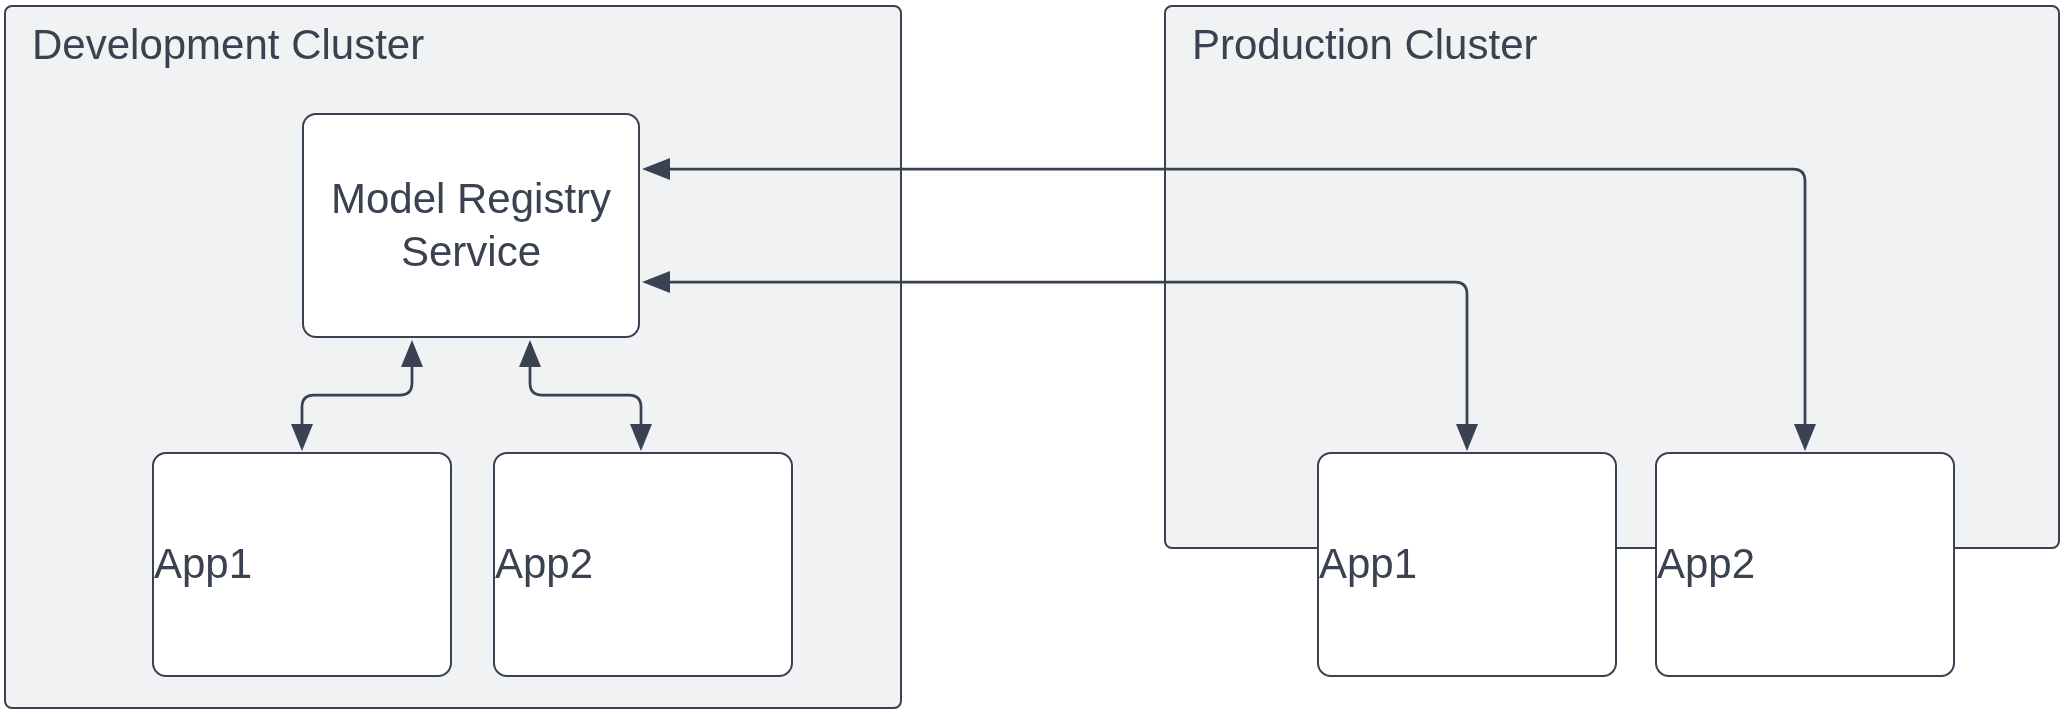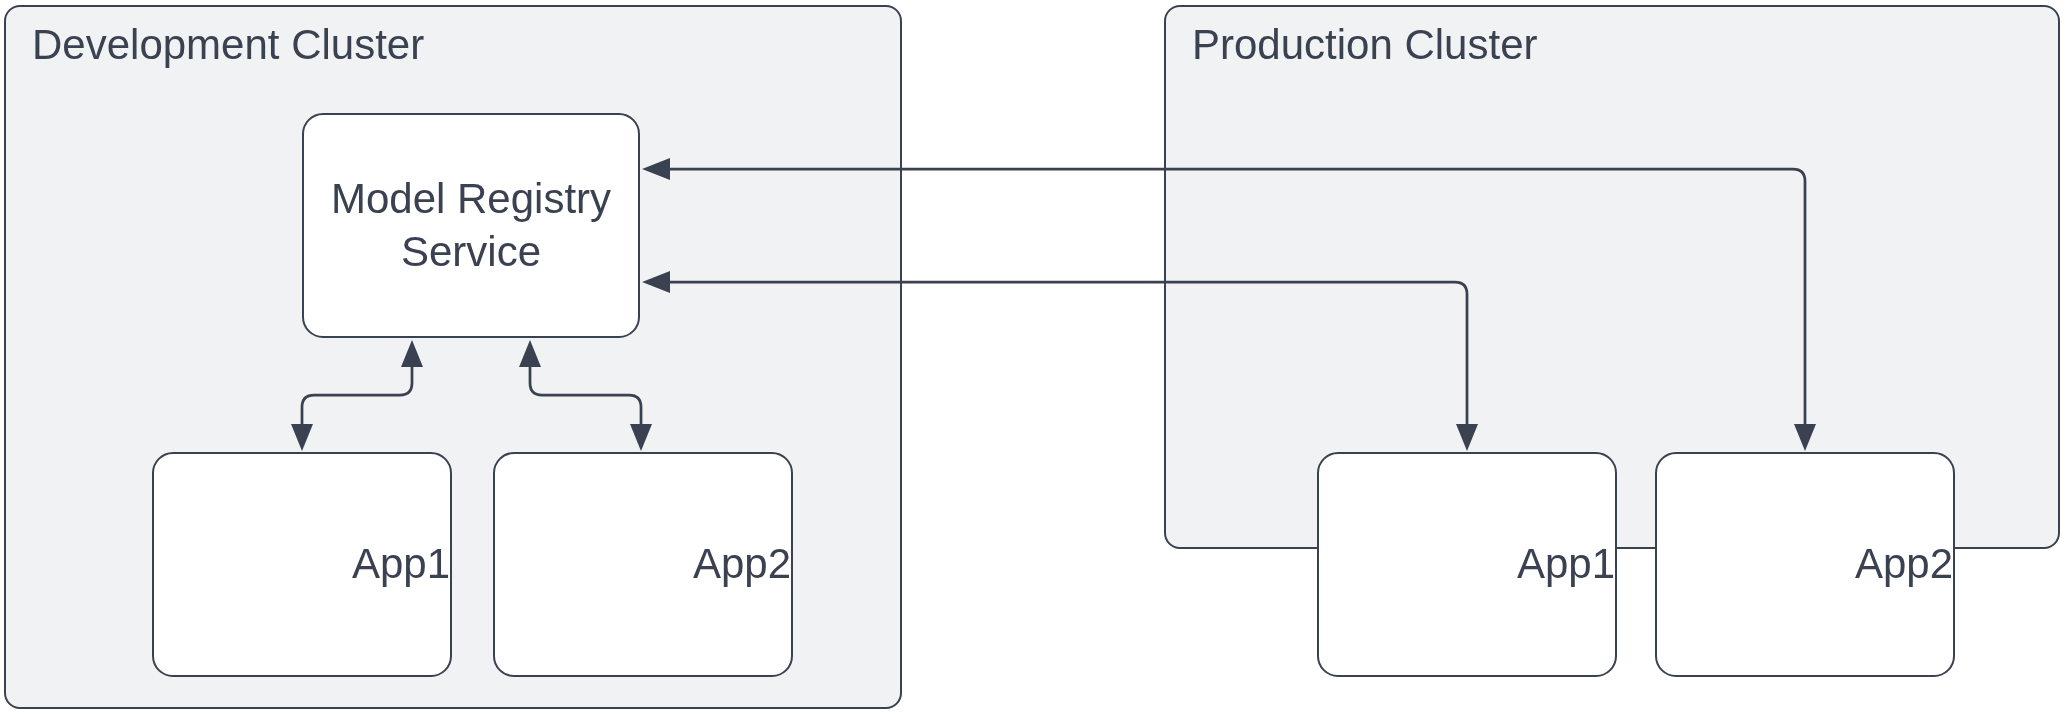--- a/index.html
+++ b/index.html
@@ -17,39 +17,39 @@
     height: 714px;
     background: var(--background);
     font-family: "Liberation Sans", sans-serif;
     color: var(--text);
     overflow: hidden;
   }
   .cluster {
     position: absolute;
     background: var(--cluster-fill);
     border: 2.5px solid var(--stroke);
-    border-radius: 16px;
+    border-radius: 8px;
   }
   .cluster-title {
     position: absolute;
     left: 26px;
     top: 14px;
     font-size: 42px;
     line-height: 1.15;
     color: var(--text);
     white-space: nowrap;
   }
   .node {
     position: absolute;
     background: var(--node-fill);
     border: 2.5px solid var(--stroke);
-    border-radius: 21px;
+    border-radius: 14px;
     display: flex;
     align-items: center;
-    justify-content: flex-end;
+    justify-content: flex-start;
     text-align: center;
     font-size: 42px;
     line-height: 1.25;
     color: var(--text);
   }
   #cluster-dev  { left: 4px;    top: 5px; width: 898px; height: 704px; }
   #cluster-prod { left: 1164px; top: 5px; width: 896px; height: 544px; }
   #node-registry { left: 302px;  top: 113px; width: 338px; height: 225px; }
   #node-dev-app1 { left: 152px;  top: 452px; width: 300px; height: 225px; }
   #node-dev-app2 { left: 493px;  top: 452px; width: 300px; height: 225px; }

